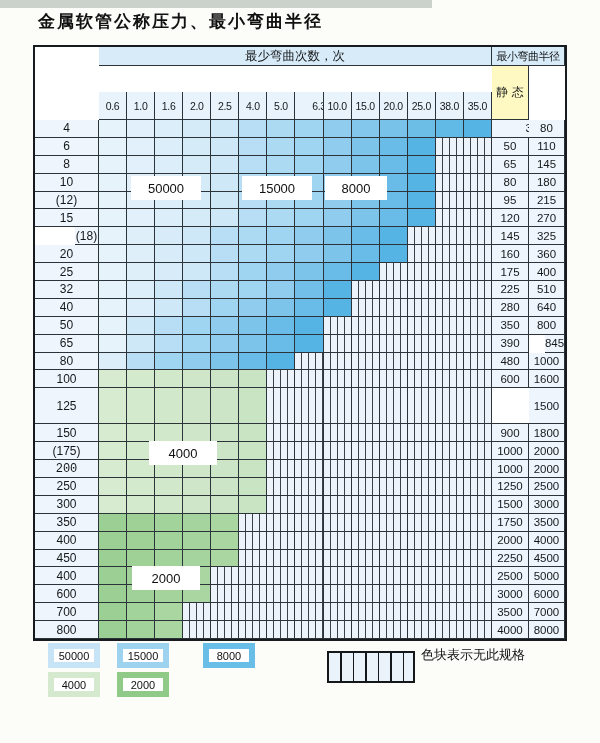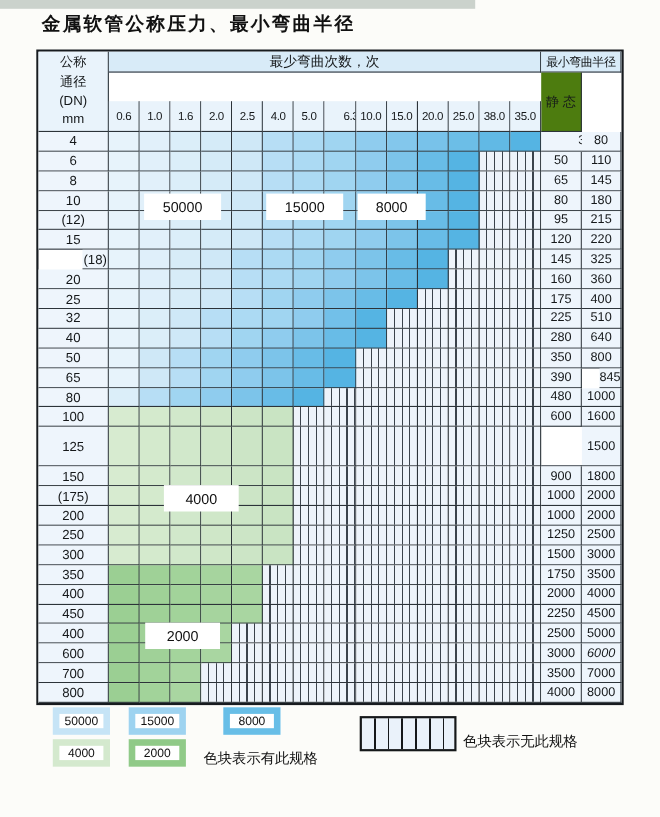--- a/index.html
+++ b/index.html
@@ -8,21 +8,21 @@
   #top-strip{position:absolute;left:0;top:0;width:432px;height:8px;background:#cbd2cc;}
   #page-title{position:absolute;left:38px;top:10px;font-family:"DejaVu Serif","Liberation Serif",serif;
     font-weight:bold;font-size:17px;letter-spacing:2px;color:#111;white-space:nowrap;}
   #grid{position:absolute;left:33px;top:45px;width:534px;height:596px;border:2px solid #171b1f;
     box-sizing:border-box;display:grid;background:#fff;
     grid-template-columns:64px repeat(14,1fr) 37px 36px;
     grid-template-rows:19px 26px 28px repeat(28,1fr);}
   .cell{border-right:1px solid #2c3339;border-bottom:1px solid #2c3339;display:flex;
     align-items:center;justify-content:center;color:#15181a;overflow:hidden;box-sizing:border-box;}
   .hdr{background:#d8ebf8;font-size:12.5px;}
-  .hdr2{background:#4d7c0f;}
+  .hdr2{background:#fef9c3;}
   .dnhead{flex-direction:column;font-size:12px;line-height:1.45;background:#e9f3fb;}
   .pval{font-size:10.5px;letter-spacing:-0.3px;background:#e9f3fb;}
   .dncell,.valcell{background:#eef5fc;font-size:11.5px;}
   .dncell{font-size:12px;}
   .striped{background:repeating-linear-gradient(90deg,#edf3fa 0px,#edf3fa 6px,#3a424b 6px,#3a424b 7px);}
   .region-label{position:absolute;height:24px;background:#ffffff;display:flex;align-items:center;
     justify-content:center;font-size:13px;color:#111;}
   #lbl-50000{left:131px;top:176px;width:70px;}
   #lbl-15000{left:242px;top:176px;width:70px;}
   #lbl-8000{left:325px;top:176px;width:62px;}
@@ -30,38 +30,32 @@
   #lbl-2000{left:132px;top:566px;width:68px;}
   .swatch{position:absolute;width:52px;height:25px;box-sizing:border-box;border:6px solid #ccc;
     background:#fff;display:flex;align-items:center;justify-content:center;font-size:11px;color:#111;}
   #sw-0{left:48px;top:643px;}
   #sw-1{left:117px;top:643px;}
   #sw-2{left:203px;top:643px;}
   #sw-3{left:48px;top:672px;}
   #sw-4{left:117px;top:672px;}
   .legend-text{position:absolute;font-size:13px;color:#111;white-space:nowrap;}
   #has-spec{left:185px;top:681px;}
-  #no-spec{left:421px;top:665px;font-family:Liberation Mono, monospace;}
+  #no-spec{left:421px;top:646px;font-family:Liberation Mono, monospace;}
   #no-spec-box{position:absolute;left:327px;top:651px;width:88px;height:32px;box-sizing:border-box;
     border:2px solid #15181a;background:repeating-linear-gradient(90deg,#eaf2fa 0px,#eaf2fa 11px,#15181a 11px,#15181a 12.5px);}
 </style>
 </head>
 <body>
 
 <div id="page">
   <div id="top-strip"></div>
   <div id="page-title">金属软管公称压力、最小弯曲半径</div>
 
   <div id="grid">
-    <div class="cell dnhead" style="grid-column:1;grid-row:1 / span 3;">
-      <span>公称</span>
-      <span>通径</span>
-      <span>(DN)</span>
-      <span>mm</span>
-    </div>
     <div class="cell hdr" style="grid-column:2 / span 14;grid-row:1;">最少弯曲次数，次</div>
     <div class="cell hdr" style="grid-column:16 / span 2;grid-row:1;font-size:11px;letter-spacing:-0.5px;">最小弯曲半径</div>
     <div class="cell hdr2" style="grid-column:16;grid-row:2 / span 2;font-size:12px;">静 态</div>
   <div class="cell pval" style="grid-area: 3 / 2;">0.6</div>
       <div class="cell pval" style="grid-area: 3 / 3;">1.0</div>
       <div class="cell pval" style="grid-area: 3 / 4;">1.6</div>
       <div class="cell pval" style="grid-area: 3 / 5;">2.0</div>
       <div class="cell pval" style="grid-area: 3 / 6;">2.5</div>
       <div class="cell pval" style="grid-area: 3 / 7;">4.0</div>
       <div class="cell pval" style="grid-area: 3 / 8;">5.0</div>
@@ -166,21 +160,21 @@
       <div class="cell" style="grid-area: 9 / 7; background: rgb(183, 222, 245);"></div>
       <div class="cell" style="grid-area: 9 / 8; background: rgb(172, 218, 243);"></div>
       <div class="cell" style="grid-area: 9 / 9; background: rgb(160, 213, 241);"></div>
       <div class="cell" style="grid-area: 9 / 10; background: rgb(143, 204, 238);"></div>
       <div class="cell" style="grid-area: 9 / 11; background: rgb(124, 196, 234);"></div>
       <div class="cell" style="grid-area: 9 / 12; background: rgb(104, 188, 231);"></div>
       <div class="cell" style="grid-area: 9 / 13; background: rgb(85, 180, 227);"></div>
       <div class="cell striped" style="grid-area: 9 / 14;"></div>
       <div class="cell striped" style="grid-area: 9 / 15;"></div>
       <div class="cell valcell" style="grid-area: 9 / 16;">120</div>
-      <div class="cell valcell" style="grid-area: 9 / 17;">220</div>
+      <div class="cell valcell" style="grid-area: 9 / 17;">270</div>
       <div class="cell dncell" style="grid-area: 10 / 1; margin-left: 40px;">(18)</div>
       <div class="cell" style="grid-area: 10 / 2; background: rgb(231, 243, 251);"></div>
       <div class="cell" style="grid-area: 10 / 3; background: rgb(223, 239, 250);"></div>
       <div class="cell" style="grid-area: 10 / 4; background: rgb(215, 236, 248);"></div>
       <div class="cell" style="grid-area: 10 / 5; background: rgb(207, 232, 247);"></div>
       <div class="cell" style="grid-area: 10 / 6; background: rgb(183, 222, 245);"></div>
       <div class="cell" style="grid-area: 10 / 7; background: rgb(172, 218, 243);"></div>
       <div class="cell" style="grid-area: 10 / 8; background: rgb(160, 213, 241);"></div>
       <div class="cell" style="grid-area: 10 / 9; background: rgb(143, 204, 238);"></div>
       <div class="cell" style="grid-area: 10 / 10; background: rgb(124, 196, 234);"></div>
@@ -371,21 +365,21 @@
       <div class="cell striped" style="grid-area: 21 / 8;"></div>
       <div class="cell striped" style="grid-area: 21 / 9;"></div>
       <div class="cell striped" style="grid-area: 21 / 10;"></div>
       <div class="cell striped" style="grid-area: 21 / 11;"></div>
       <div class="cell striped" style="grid-area: 21 / 12;"></div>
       <div class="cell striped" style="grid-area: 21 / 13;"></div>
       <div class="cell striped" style="grid-area: 21 / 14;"></div>
       <div class="cell striped" style="grid-area: 21 / 15;"></div>
       <div class="cell valcell" style="grid-area: 21 / 16;">1000</div>
       <div class="cell valcell" style="grid-area: 21 / 17;">2000</div>
-      <div class="cell dncell" style="grid-area: 22 / 1;">200</div>
+      <div class="cell dncell" style="grid-area: 22 / 1; font-family: Liberation Mono, monospace;">200</div>
       <div class="cell" style="grid-area: 22 / 2; background: rgb(215, 235, 208);"></div>
       <div class="cell" style="grid-area: 22 / 3; background: rgb(212, 234, 205);"></div>
       <div class="cell" style="grid-area: 22 / 4; background: rgb(209, 232, 203);"></div>
       <div class="cell" style="grid-area: 22 / 5; background: rgb(207, 231, 200);"></div>
       <div class="cell" style="grid-area: 22 / 6; background: rgb(204, 229, 198);"></div>
       <div class="cell" style="grid-area: 22 / 7; background: rgb(201, 228, 195);"></div>
       <div class="cell striped" style="grid-area: 22 / 8;"></div>
       <div class="cell striped" style="grid-area: 22 / 9;"></div>
       <div class="cell striped" style="grid-area: 22 / 10;"></div>
       <div class="cell striped" style="grid-area: 22 / 11;"></div>
@@ -506,21 +500,21 @@
       <div class="cell striped" style="grid-area: 29 / 7;"></div>
       <div class="cell striped" style="grid-area: 29 / 8;"></div>
       <div class="cell striped" style="grid-area: 29 / 9;"></div>
       <div class="cell striped" style="grid-area: 29 / 10;"></div>
       <div class="cell striped" style="grid-area: 29 / 11;"></div>
       <div class="cell striped" style="grid-area: 29 / 12;"></div>
       <div class="cell striped" style="grid-area: 29 / 13;"></div>
       <div class="cell striped" style="grid-area: 29 / 14;"></div>
       <div class="cell striped" style="grid-area: 29 / 15;"></div>
       <div class="cell valcell" style="grid-area: 29 / 16;">3000</div>
-      <div class="cell valcell" style="grid-area: 29 / 17; font-style: italic;">6000</div>
+      <div class="cell valcell" style="grid-area: 29 / 17;">6000</div>
       <div class="cell dncell" style="grid-area: 30 / 1;">700</div>
       <div class="cell" style="grid-area: 30 / 2; background: rgb(155, 207, 147);"></div>
       <div class="cell" style="grid-area: 30 / 3; background: rgb(162, 211, 154);"></div>
       <div class="cell" style="grid-area: 30 / 4; background: rgb(169, 214, 161);"></div>
       <div class="cell striped" style="grid-area: 30 / 5;"></div>
       <div class="cell striped" style="grid-area: 30 / 6;"></div>
       <div class="cell striped" style="grid-area: 30 / 7;"></div>
       <div class="cell striped" style="grid-area: 30 / 8;"></div>
       <div class="cell striped" style="grid-area: 30 / 9;"></div>
       <div class="cell striped" style="grid-area: 30 / 10;"></div>
@@ -565,16 +559,15 @@
   <div class="swatch" id="sw-2" style="border-color: rgb(104, 190, 231);">
       <span>8000</span>
     </div>
   <div class="swatch" id="sw-3" style="border-color: rgb(212, 233, 206);">
       <span>4000</span>
     </div>
   <div class="swatch" id="sw-4" style="border-color: rgb(144, 202, 136);">
       <span>2000</span>
     </div>
 
-  <div class="legend-text" id="has-spec">色块表示有此规格</div>
   <div id="no-spec-box"></div>
   <div class="legend-text" id="no-spec">色块表示无此规格</div>
 </div>
 
 </body></html>

